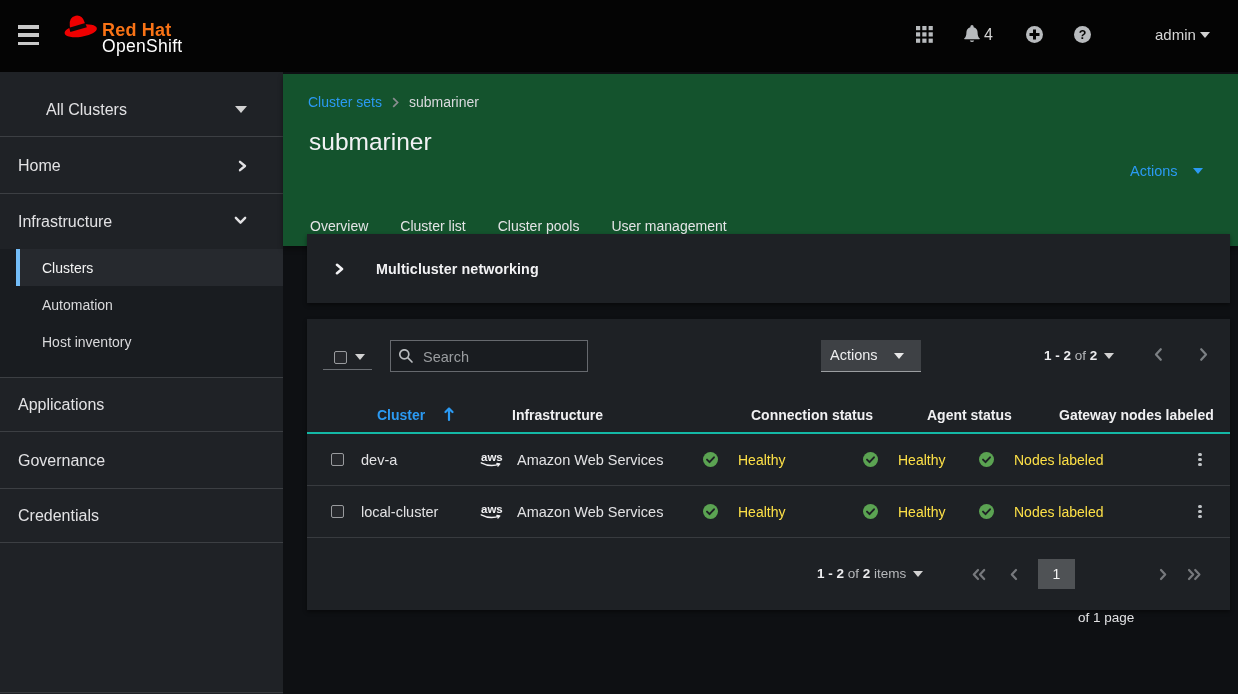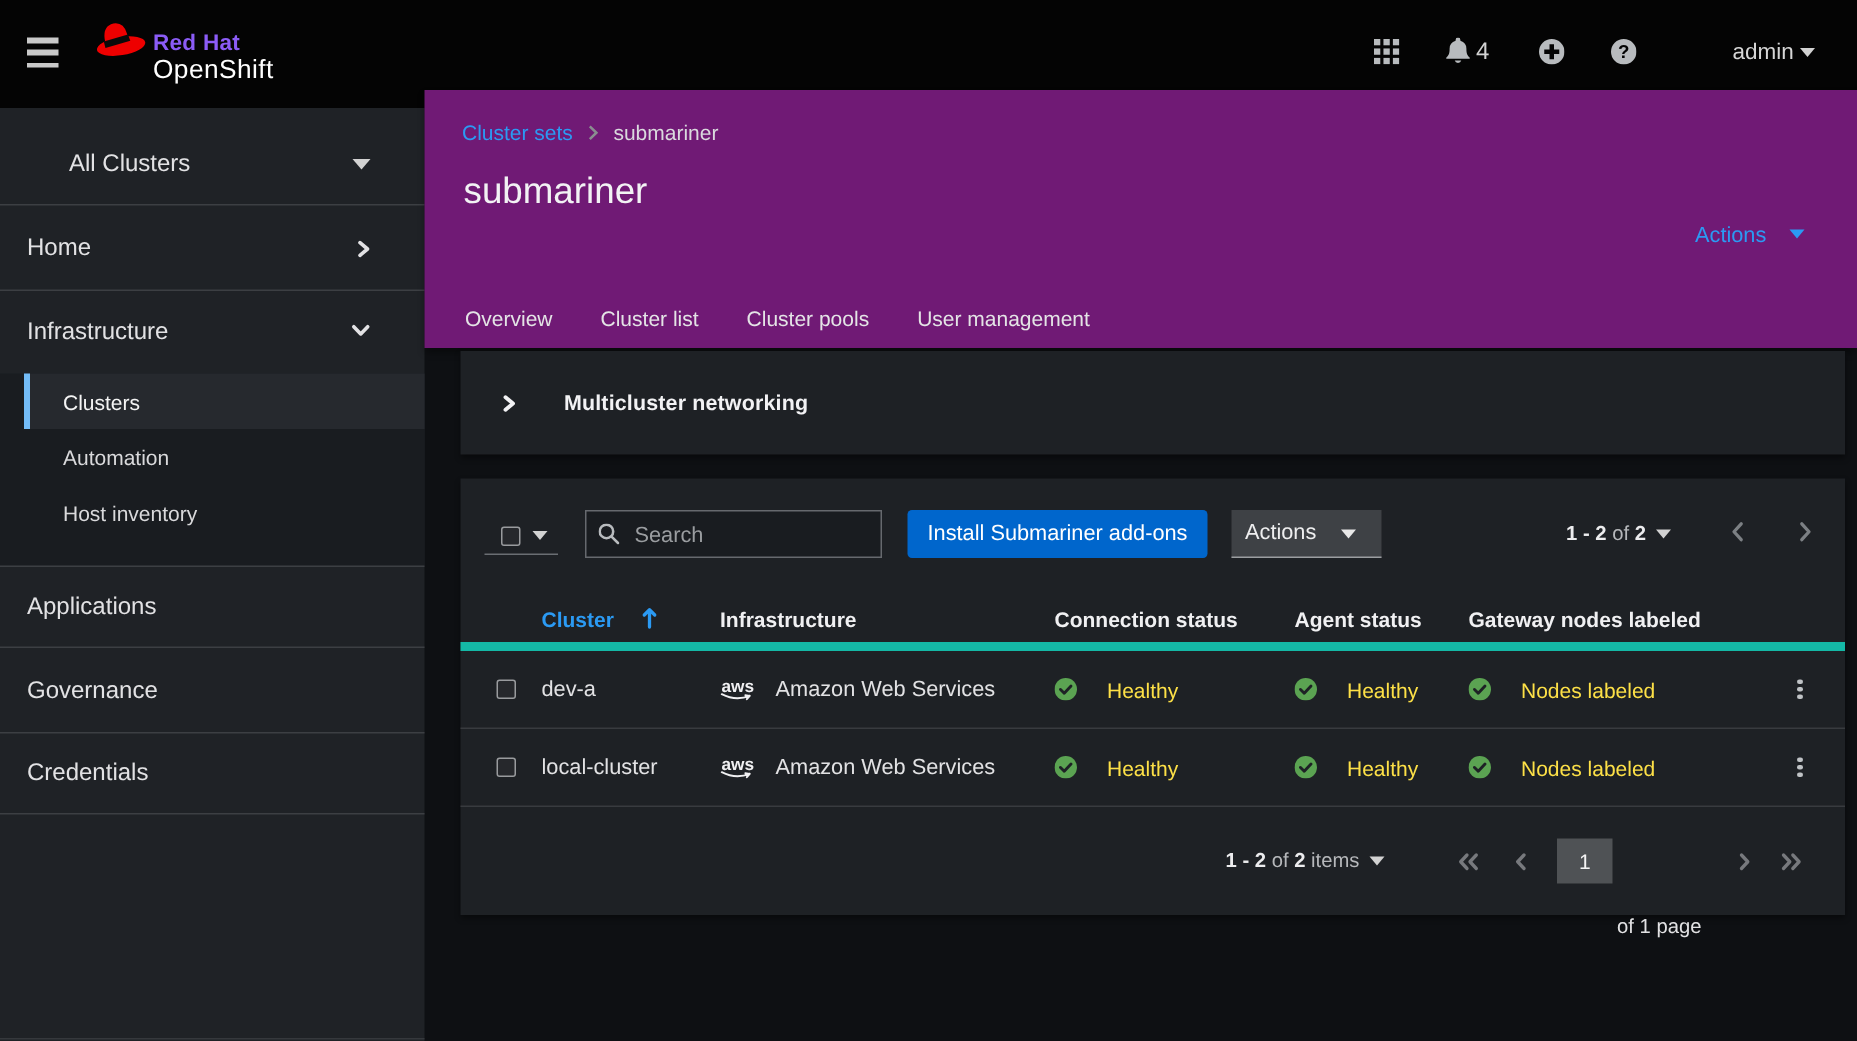--- a/index.html
+++ b/index.html
@@ -5,40 +5,40 @@
   * { margin:0; padding:0; box-sizing:border-box; }
   html,body { width:1238px; height:694px; overflow:hidden; background:#0e1013;
     font-family:"Liberation Sans", sans-serif; }
   .abs { position:absolute; }
 
   
   #masthead { position:absolute; left:0; top:0; width:1238px; height:72px; background:#040404; }
   #burger { position:absolute; left:18px; top:25px; width:21px; height:21px; }
   #burger span { display:block; height:3.5px; background:#c9c9c9; margin-bottom:4.9px; }
   #logo { position:absolute; left:61px; top:11px; }
-  #rhtext { position:absolute; left:102px; top:20px; font-size:15px; font-weight:bold; color:#8b5cf6; letter-spacing:.2px;}
+  #rhtext { position:absolute; left:102px; top:20px; font-size:18px; font-weight:bold; color:#f97316; letter-spacing:.2px;}
   #ostext { position:absolute; left:102px; top:36px; font-size:17.5px; font-weight:400; color:#fff; letter-spacing:.3px;}
   .micon { position:absolute; top:26px; }
   #bellnum { position:absolute; left:984px; top:26px; font-size:16px; color:#d2d2d2; }
   #adminlbl { position:absolute; left:1155px; top:26px; font-size:15px; color:#d6d6d6; }
   .caret { display:inline-block; width:0; height:0; border-left:5px solid transparent; border-right:5px solid transparent; border-top:6px solid #d2d2d2; }
   .caret.big { border-left-width:6px; border-right-width:6px; border-top-width:7px; }
   #admincaret { position:absolute; left:1200px; top:32px; }
 
   
   #sidebar { position:absolute; left:0; top:72px; width:283px; height:622px; background:#1f2226; }
   .navrow { position:relative; display:flex; align-items:center; color:#e2e2e4; font-size:16px; padding-left:18px; }
   .navrow .right { position:absolute; right:36px; }
   .divb { border-bottom:1px solid #3c3f43; }
   #subnav { background:#191c20; padding-bottom:17px; }
   .subitem { height:37px; display:flex; align-items:center; padding-left:42px; font-size:14px; color:#d9d9db; }
   .subitem.sel { margin-left:16px; padding-left:22px; background:#26292e; border-left:4px solid #73bcf7; color:#f4f4f4; }
 
   
-  #pagehead { position:absolute; left:283px; top:60px; width:955px; height:172px; background:#701a75; box-shadow:0 3px 5px rgba(0,0,0,.4); }
+  #pagehead { position:absolute; left:283px; top:74px; width:955px; height:172px; background:#14532d; box-shadow:0 3px 5px rgba(0,0,0,.4); }
   #crumbs { position:absolute; left:25px; top:20px; font-size:14px; color:#dadade; }
   #crumbs a { color:#2b9af3; text-decoration:none; }
   #crumbsep { display:inline-block; margin:0 10px; color:#8a8d90; }
   #ptitle { position:absolute; left:26px; top:54px; font-size:24.5px; color:#f2f2f4; }
   #pactions { position:absolute; left:847px; top:89px; font-size:14.5px; color:#2b9af3; }
   #pactions .caret { border-top-color:#2b9af3; margin-left:15px; vertical-align:2px; }
   #tabs { position:absolute; left:11px; bottom:0; display:flex; }
   .tab { padding:0 16px 12px 16px; font-size:14px; color:#e4e4e6; }
   .tab span { position:relative; display:inline-block; padding-bottom:12px; margin-bottom:-12px; }
   .tab.active { color:#2b9af3; }
@@ -62,21 +62,21 @@
   #actbtn .lbl { position:absolute; left:9px; top:7px; }
   #actbtn .caret { position:absolute; right:17px; top:13px; border-top-color:#e8e8e8; }
   .pgb { font-weight:bold; color:#ececee; }
   .pgm { color:#b6b8bb; }
   #pgtop { position:absolute; left:737px; top:29px; font-size:13.5px; }
   #pgtop .caret { margin-left:7px; vertical-align:1px; border-top-color:#d2d2d2; }
 
   
   #tbl { position:absolute; left:0; top:78px; width:923px; }
   .trow { display:grid; grid-template-columns:54px 119px 223px 160px 116px 195px 56px; align-items:center; }
-  #thead { height:37px; border-bottom:6px solid #14b8a6; font-size:14px; font-weight:bold; color:#f0f0f2; }
+  #thead { height:37px; border-bottom:2px solid #14b8a6; font-size:14px; font-weight:bold; color:#f0f0f2;gap:16px; }
   .drow { height:52px; border-bottom:1px solid #383b3f; font-size:14.5px; color:#e2e2e4; }
   .drow .cbox { margin-left:24px; }
   .sorted { color:#2b9af3; }
   .cell { display:flex; align-items:center; }
   .stat a { color:#fde047; text-decoration:none; margin-left:20px; font-size:14px; }
   .aws { margin-right:11px; }
   .kebab { display:flex; flex-direction:column; align-items:center; gap:1.6px; margin-left:24px; width:4px; }
   .kebab i { width:3.4px; height:3.4px; border-radius:50%; background:#c0c3c6; }
 
   
@@ -182,21 +182,20 @@
       <span class="cbox"></span>
       <span class="caret"></span>
     </div>
   <div id="search">
     <svg style="position:absolute; left:8px; top:8px;" width="15" height="15" viewBox="0 0 15 15">
         <circle cx="5.3" cy="5.3" r="4.5" stroke="#b8bbbe" stroke-width="1.7" fill="none"></circle>
         <line x1="8.7" y1="8.7" x2="13" y2="13" stroke="#b8bbbe" stroke-width="1.7" stroke-linecap="round"></line>
       </svg>
     <span class="ph">Search</span>
   </div>
-  <div id="instbtn">Install Submariner add-ons</div>
   <div id="actbtn">
       <span class="lbl">Actions</span>
       <span class="caret"></span>
     </div>
   <div id="pgtop"><span class="pgb">1 - 2</span><span class="pgm"> of </span><span class="pgb">2</span><span class="caret"></span></div>
   <svg class="abs" style="left:846px; top:28px;" width="11" height="15" viewBox="0 0 11 15">
       <path d="M7.8 2.2 L3 7.5 L7.8 12.8" stroke="#7c8084" stroke-width="2.2" fill="none" stroke-linecap="round" stroke-linejoin="round"></path>
     </svg>
   <svg class="abs" style="left:891px; top:28px;" width="11" height="15" viewBox="0 0 11 15">
       <path d="M3.2 2.2 L8 7.5 L3.2 12.8" stroke="#7c8084" stroke-width="2.2" fill="none" stroke-linecap="round" stroke-linejoin="round"></path>

